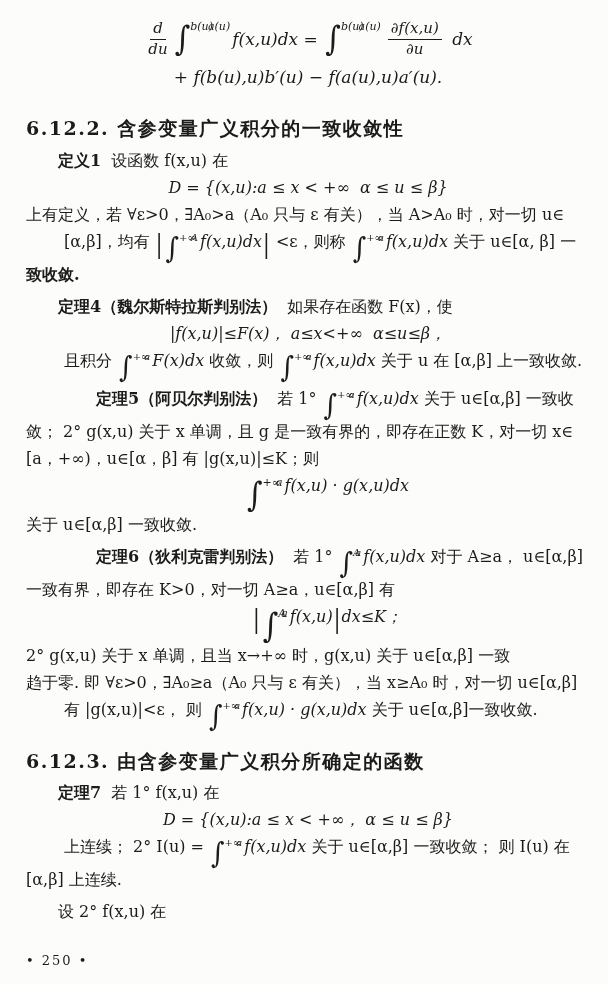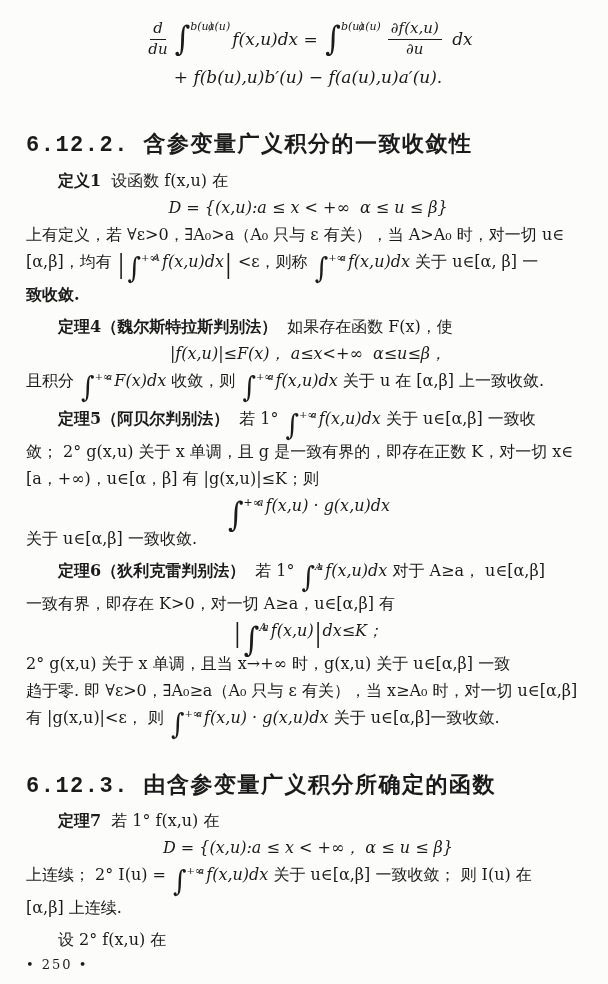--- a/index.html
+++ b/index.html
@@ -6,27 +6,27 @@
   .page{
     width:608px;height:984px;box-sizing:border-box;margin:0 auto;
     background:#fcfcfa;color:#1b1b1b;
     font-family:"DejaVu Serif","Liberation Serif",serif;
     font-size:16px;
     padding:14px 18px 16px 26px;
     display:flex;flex-direction:column;overflow:hidden;
   }
   .tline{display:flex;align-items:flex-start;min-height:27px;white-space:pre;}
   .tline > span,.tline > b{white-space:pre;}
-  .tall{min-height:33px;}
+  .tall{min-height:33px;margin-left:38px;}
   .ctr{justify-content:center;}
   .ind{padding-left:32px;}
   .pstart{margin-top:5px;}
   .m{font-style:italic;}
   .lbl{font-weight:bold;margin-right:10px;}
-  h2{font-size:22px;font-weight:600;margin:32px 0 10px;letter-spacing:1.5px;line-height:1.3;font-family:Liberation Mono, monospace;}
+  h2{font-size:19px;font-weight:600;margin:16px 0 10px;letter-spacing:1.5px;line-height:1.3;}
   .dformula{margin:2px 0 8px;}
   .fline{display:flex;align-items:center;justify-content:center;min-height:46px;white-space:pre;font-size:17px;}
   .fline2{min-height:30px;}
   .frac{display:inline-flex;flex-direction:column;align-items:center;text-align:center;margin:0 5px;font-size:15px;line-height:1.15;}
   .fnum{border-bottom:1.2px solid #1b1b1b;padding:0 3px 1px;}
   .fden{padding-top:1px;text-align:center;}
   .iint{display:inline-flex;align-items:center;margin:0 2px;}
   .isym{font-size:26px;line-height:1;font-style:normal;transform:scaleY(1.12);}
   .ilim{display:inline-flex;justify-content:space-between;height:30px;font-size:10px;font-style:italic;line-height:1;padding:1px 0;}
   .isub{margin-left:-5px;}

